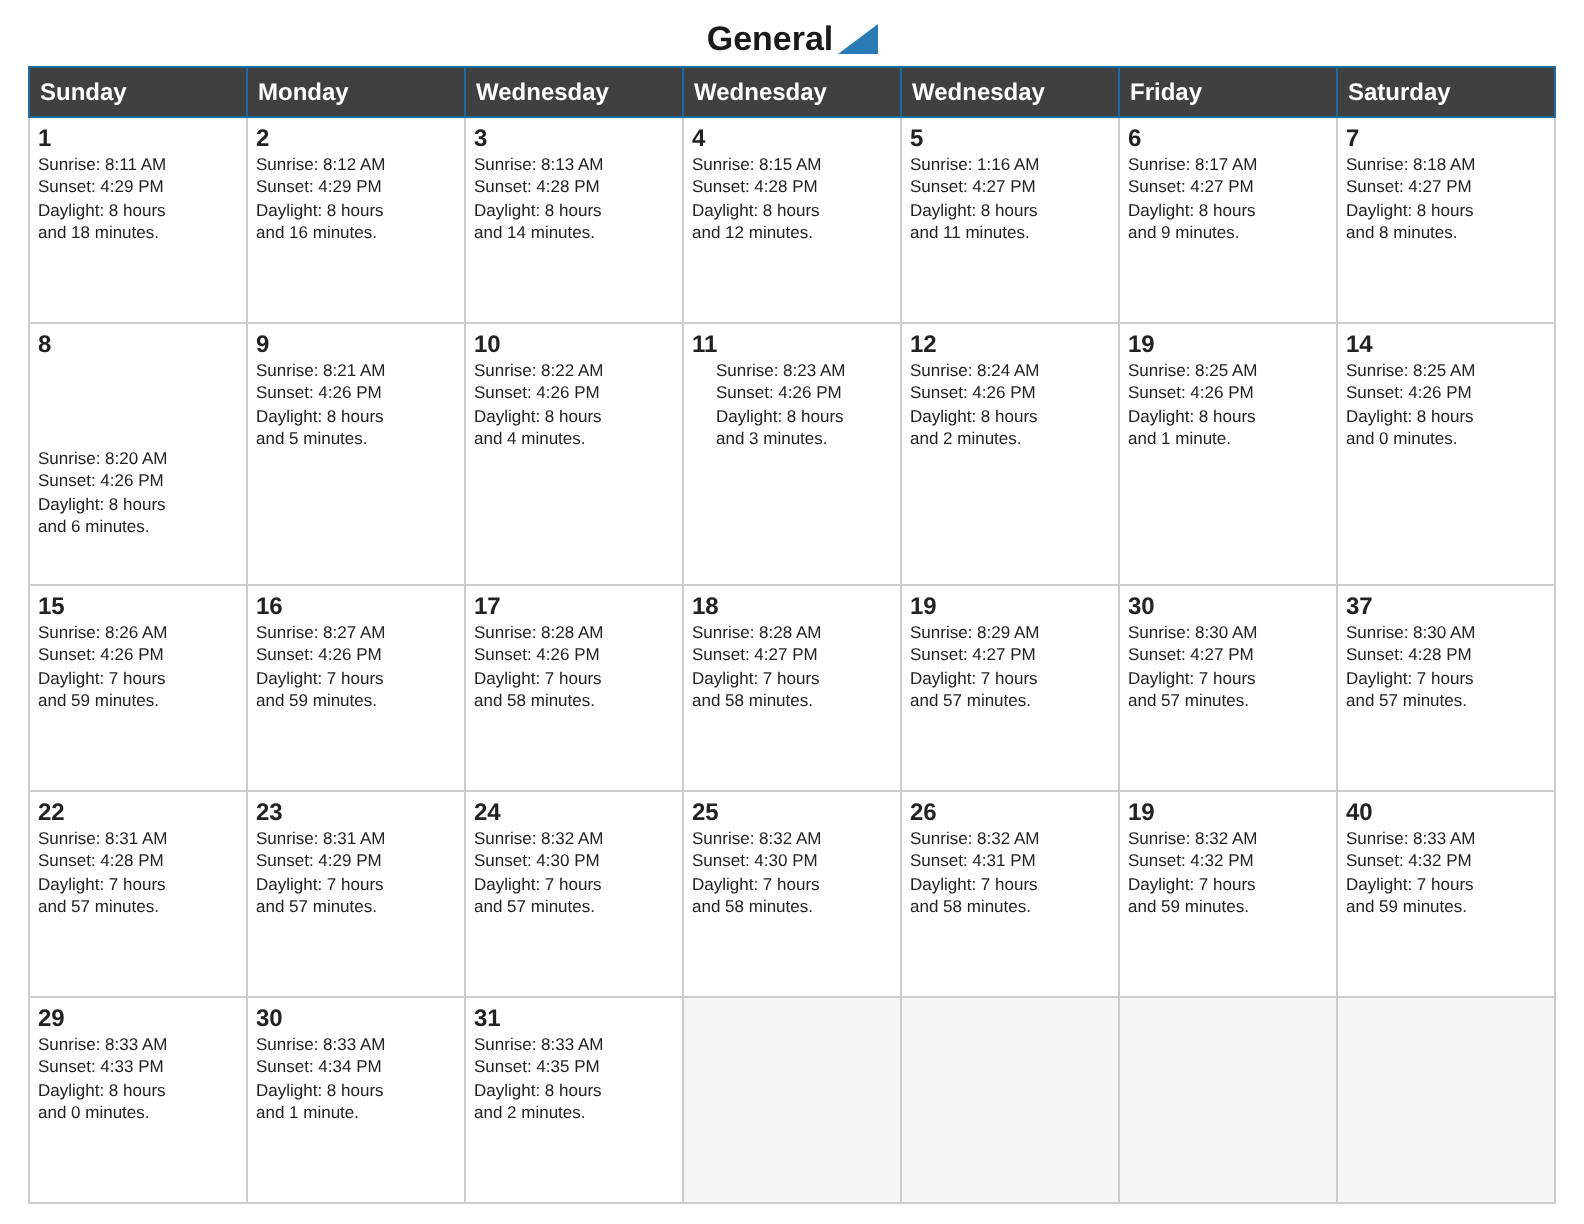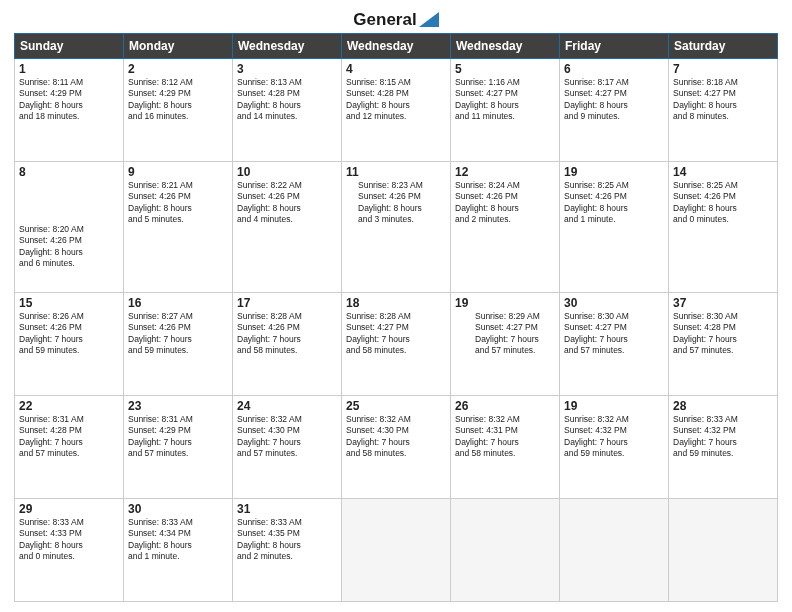--- a/index.html
+++ b/index.html
@@ -240,21 +240,21 @@
           </td>
           <td>
             <span class="day-num">18</span>
             <div class="day-info" style="white-space: pre-line;">Sunrise: 8:28 AM
 Sunset: 4:27 PM
 Daylight: 7 hours
 and 58 minutes.</div>
           </td>
           <td>
             <span class="day-num">19</span>
-            <div class="day-info" style="white-space: pre-line; margin-left: 20px;">Sunrise: 8:29 AM
+            <div class="day-info" style="white-space: pre-line;">Sunrise: 8:29 AM
 Sunset: 4:27 PM
 Daylight: 7 hours
 and 57 minutes.</div>
           </td>
           <td>
             <span class="day-num">30</span>
             <div class="day-info" style="white-space: pre-line;">Sunrise: 8:30 AM
 Sunset: 4:27 PM
 Daylight: 7 hours
 and 57 minutes.</div>
@@ -304,21 +304,21 @@
 and 58 minutes.</div>
           </td>
           <td>
             <span class="day-num">19</span>
             <div class="day-info" style="white-space: pre-line;">Sunrise: 8:32 AM
 Sunset: 4:32 PM
 Daylight: 7 hours
 and 59 minutes.</div>
           </td>
           <td>
-            <span class="day-num">28</span>
+            <span class="day-num">40</span>
             <div class="day-info" style="white-space: pre-line;">Sunrise: 8:33 AM
 Sunset: 4:32 PM
 Daylight: 7 hours
 and 59 minutes.</div>
           </td>
         </tr>
         <tr>
           <td>
             <span class="day-num">29</span>
             <div class="day-info" style="white-space: pre-line;">Sunrise: 8:33 AM

